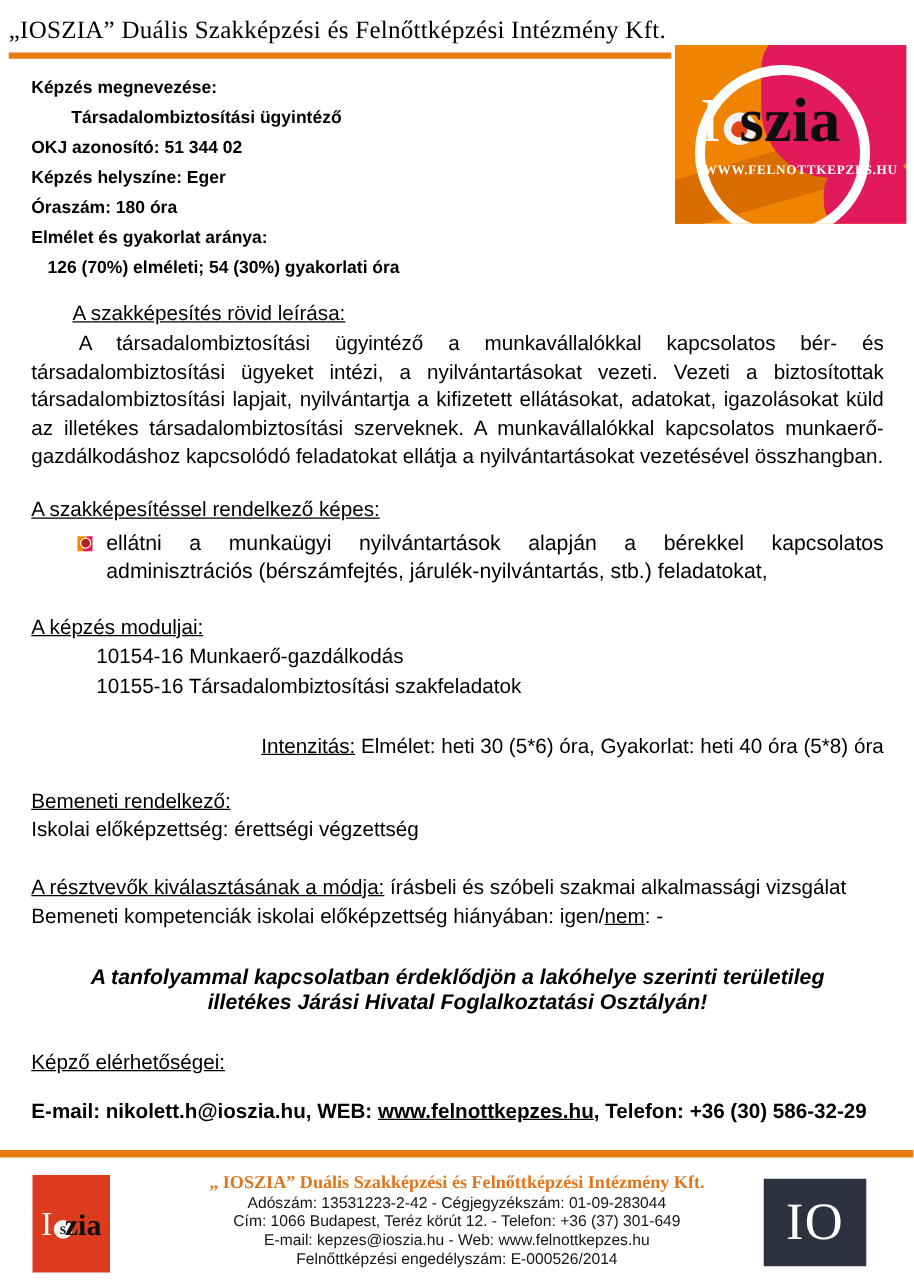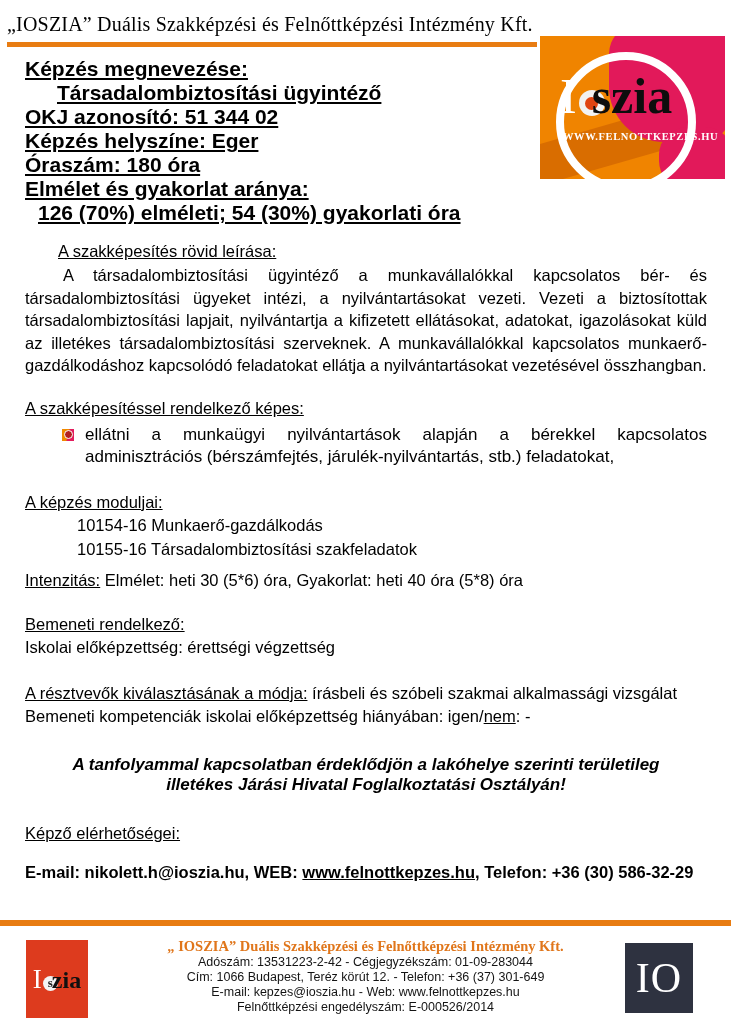--- a/index.html
+++ b/index.html
@@ -26,42 +26,42 @@
   .logo .brand-i{color:#fff;font-size:50px;line-height:56px;}
   .logo .brand-o{width:26px;height:26px;background:#f2f2f2;border-radius:50%;align-self:center;
                  margin:14px 0 0 2px;display:flex;align-items:center;justify-content:center;}
   .logo .brand-o i{display:block;width:13px;height:13px;background:#e04412;border-radius:50%;}
   .logo .brand-szia{color:#0d0d0d;font-weight:bold;font-size:50px;line-height:56px;margin-left:-13px;}
   .logo .brand-url{position:absolute;left:23px;top:95px;color:#fff;font-size:10.5px;letter-spacing:.6px;
                    font-family:"Liberation Serif",serif;font-weight:bold;}
 
   
   .content{position:absolute;left:25px;top:57px;width:682px;}
-  .info{font-size:21px;font-weight:bold;line-height:24px;text-decoration:underline;}
+  .info{font-size:14px;font-weight:bold;line-height:24px;}
   .info .ind1{padding-left:32px;}
   .info .ind2{padding-left:13px;}
 
   .sec-head{font-size:16.5px;line-height:22px;text-decoration:underline;}
   .desc-head{margin-top:15px;margin-left:33px;}
   .desc-body{margin-top:2px;font-size:16.5px;line-height:22.5px;text-align:justify;text-indent:38px;}
 
   .comp-head{margin-top:20px;}
   .bullet-row{margin-top:5px;display:flex;padding-left:37px;}
   .bullet-icon{flex:0 0 12px;width:12px;height:12px;margin-top:5px;
                background:linear-gradient(105deg,#f08a00 46%,#e31c5c 54%);
                display:flex;align-items:center;justify-content:center;}
   .bullet-icon i{display:block;width:7px;height:7px;border:1px solid #fff;border-radius:50%;
                  background:#b32020;}
   .bullet-text{margin-left:11px;font-size:17px;line-height:22.5px;text-align:justify;}
 
   .mod-head{margin-top:22px;}
   .mod-item{margin-top:1px;padding-left:52px;font-size:16.5px;line-height:23px;}
 
   .line-row{font-size:16.5px;line-height:22px;}
-  .intensity{margin-top:8px;}
+  .intensity{margin-top:25px;text-align:right;}
   .u{text-decoration:underline;}
 
   .entry-head{margin-top:22px;}
   .entry-line{margin-top:1px;}
 
   .selection{margin-top:24px;text-align:justify;}
 
   .notice{margin:28px auto 0;max-width:648px;text-align:center;font-weight:bold;font-style:italic;
           font-size:17px;line-height:20px;}
 
@@ -72,21 +72,21 @@
   .footer-bar{position:absolute;left:0;top:920px;width:731px;height:6px;background:#e87c12;}
   .footer{position:absolute;left:0;top:938px;width:731px;}
   .f-logo-left{position:absolute;left:26px;top:2px;width:62px;height:78px;background:#dd3b1e;
                display:flex;align-items:center;justify-content:center;overflow:hidden;}
   .f-logo-left .row{display:flex;align-items:baseline;font-family:"Liberation Serif",serif;}
   .f-logo-left .fi{color:#fff;font-size:27px;line-height:30px;}
   .f-logo-left .fo{width:15px;height:15px;background:#f4f4f4;border-radius:50%;align-self:center;
                    margin:8px 0 0 1px;display:flex;align-items:center;justify-content:center;
                    font-size:13px;font-weight:bold;color:#222;}
   .f-logo-left .fzia{color:#101010;font-weight:bold;font-size:24px;margin-left:-6px;}
-  .f-logo-right{position:absolute;right:38px;top:5px;width:68px;height:70px;background:#2e3240;
+  .f-logo-right{position:absolute;right:38px;top:5px;width:82px;height:70px;background:#2e3240;
                 display:flex;align-items:center;justify-content:center;}
   .f-logo-right span{color:#fff;font-family:"Liberation Serif",serif;font-size:42px;letter-spacing:1px;}
   .f-center{margin:0 130px;text-align:center;}
   .f-company{font-family:"Liberation Serif",serif;font-weight:bold;font-size:14.5px;line-height:17px;
              color:#e0761b;}
   .f-small{font-size:12.5px;line-height:15px;color:#141414;}
 </style>
 </head>
 <body>
 

